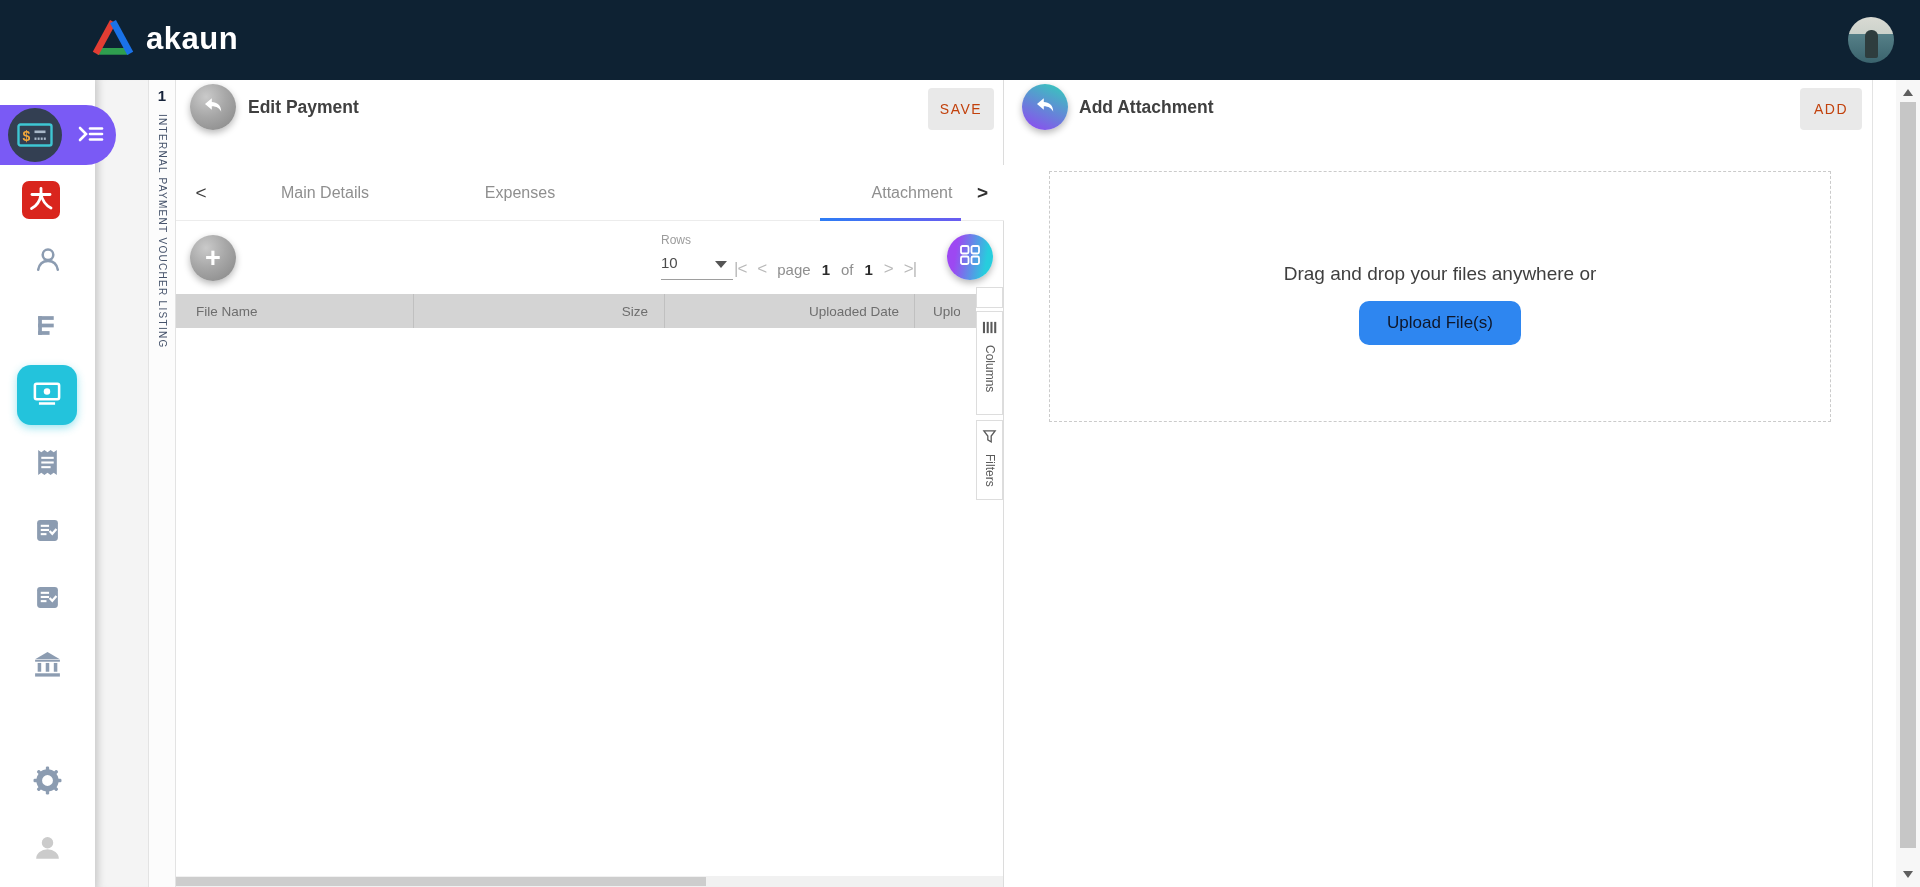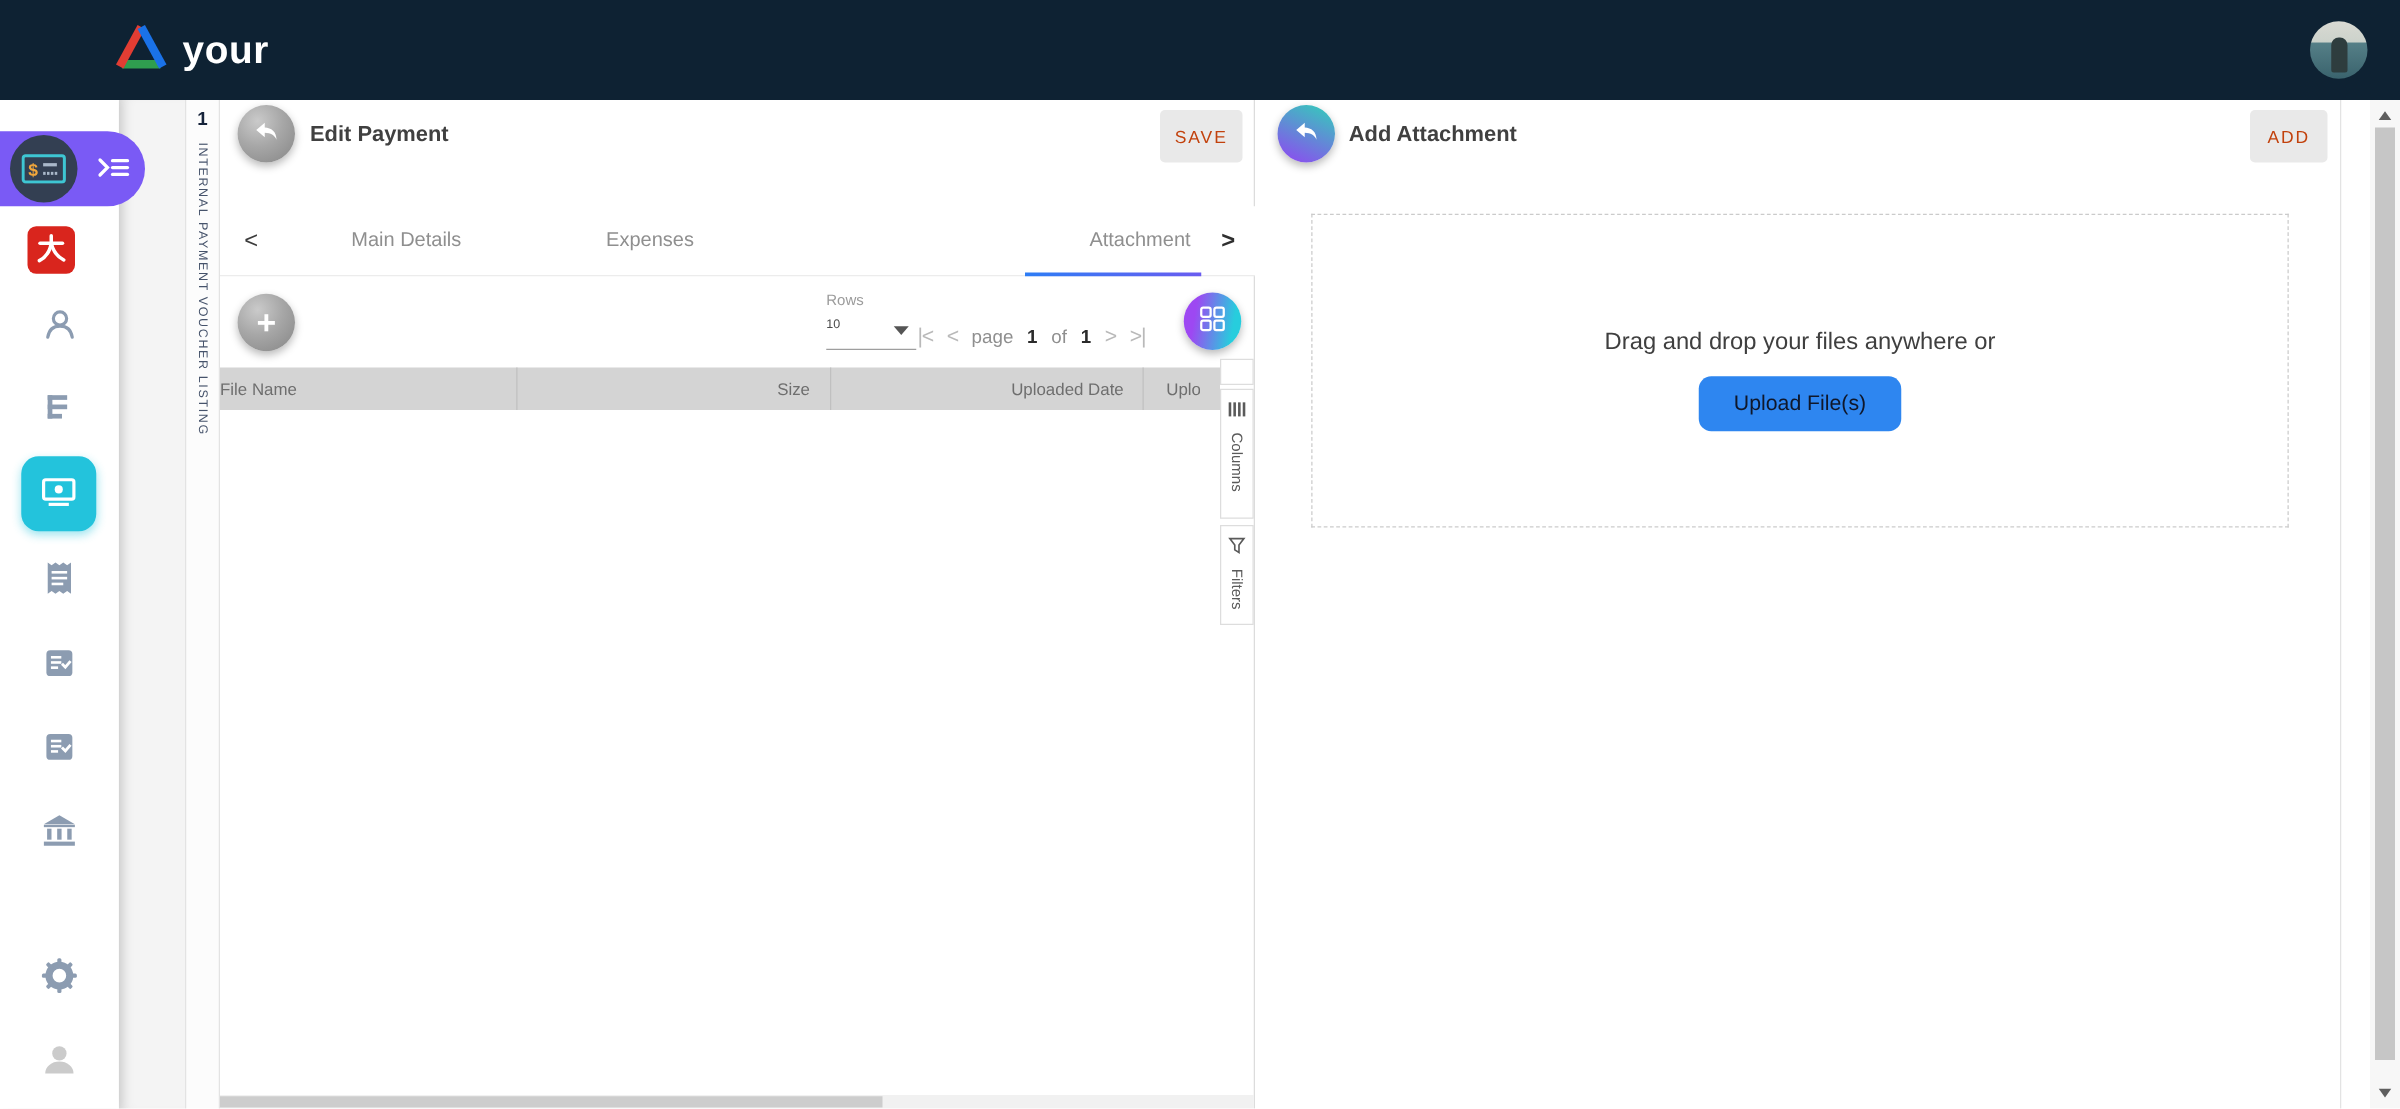--- a/index.html
+++ b/index.html
@@ -65,33 +65,33 @@
                  justify-content:center; font-size:19px; color:#3c3c3c; cursor:pointer; }
   .tab-underline { position:absolute; left:644px; top:53px; width:141px; height:3px;
                    background:linear-gradient(90deg,#2d7df5,#6a5cf0); z-index:2; }
   .tab-scroll-right { position:absolute; left:785px; top:0; width:43px; height:55px; background:#fff;
                       display:flex; align-items:center; justify-content:center; font-size:19px; font-weight:bold;
                       color:#2f2f2f; cursor:pointer; z-index:1; }
 
   
   .rows-label { position:absolute; left:485px; top:153px; font-size:12px; color:#9b9b9b; }
   .rows-select { position:absolute; left:485px; top:171px; width:72px; height:29px;
-                 border-bottom:1px solid #9e9e9e; font-size:10px; color:#4c4c4c; cursor:pointer; padding-top:3px; }
+                 border-bottom:1px solid #9e9e9e; font-size:15px; color:#4c4c4c; cursor:pointer; padding-top:3px; }
   .rows-caret { position:absolute; right:6px; top:10px; width:0; height:0;
                 border-left:6px solid transparent; border-right:6px solid transparent; border-top:7px solid #555; }
   .pagination { position:absolute; left:558px; top:175px; height:28px; display:flex; align-items:center;
                 gap:11px; font-size:15px; }
   .pg-nav { color:#b9b9b9; font-size:17px; cursor:pointer; letter-spacing:-1px; }
   .pg-word { color:#8f8f8f; }
   .pg-num { color:#2b2b2b; font-weight:bold; }
 
   
   .thead { position:absolute; left:0; top:214px; width:800px; height:34px; background:#d4d4d4; display:flex; }
   .th { display:flex; align-items:center; font-size:13.5px; color:#6e6e6e; height:34px; cursor:pointer; }
-  .th1 { width:238px; border-right:1px solid #c0c0c0; }
+  .th1 { width:238px; padding-left:20px; border-right:1px solid #c0c0c0; }
   .th2 { width:251px; justify-content:flex-end; padding-right:16px; border-right:1px solid #c0c0c0; }
   .th3 { width:250px; justify-content:flex-end; padding-right:15px; border-right:1px solid #c0c0c0; }
   .th4 { width:45px; padding-left:18px; overflow:hidden; white-space:nowrap; }
 
   
   .rail { position:absolute; left:800px; top:207px; width:27px; }
   .rail-corner { height:21px; background:#fff; border:1px solid #ddd; }
   .rail-btn { position:absolute; left:0; width:27px; background:#fff; border:1px solid #ddd;
               display:flex; flex-direction:column; align-items:center; padding-top:8px; cursor:pointer; }
   .rail-columns { top:24px; height:104px; }
@@ -124,21 +124,21 @@
 
   <header class="topbar">
     <div class="brand">
       <span>
         <svg width="46" height="42" viewBox="0 0 48 42">
           <path d="M8 36 L40 36" stroke="#2f9e4f" stroke-width="7" fill="none"></path>
           <path d="M6 38 L24 5" stroke="#e23d33" stroke-width="7" fill="none"></path>
           <path d="M24 5 L42 38" stroke="#1a72e8" stroke-width="7" fill="none"></path>
         </svg>
       </span>
-      <span class="brand-text">your</span>
+      <span class="brand-text">akaun</span>
     </div>
     <div class="avatar"></div>
   </header>
 
   <aside class="sidebar">
 
     <div class="pill">
       <span class="pill-circle">
         <svg width="36" height="24" viewBox="0 0 36 24">
           <rect x="1.5" y="1.5" width="33" height="21" rx="2" fill="none" stroke="#3ec6d3" stroke-width="2.4"></rect>

